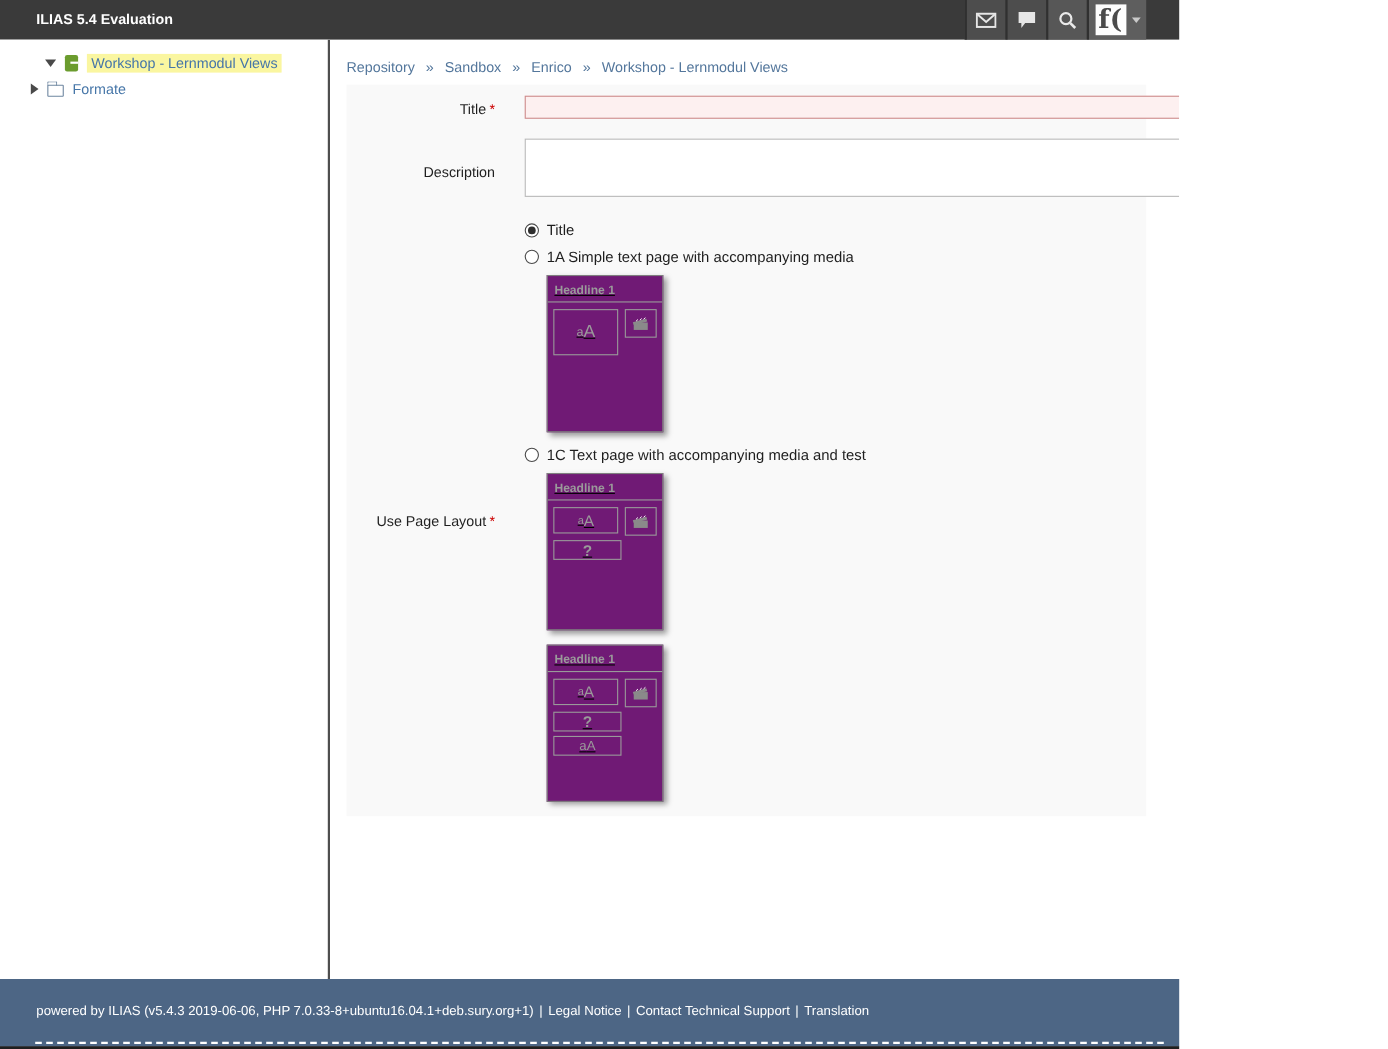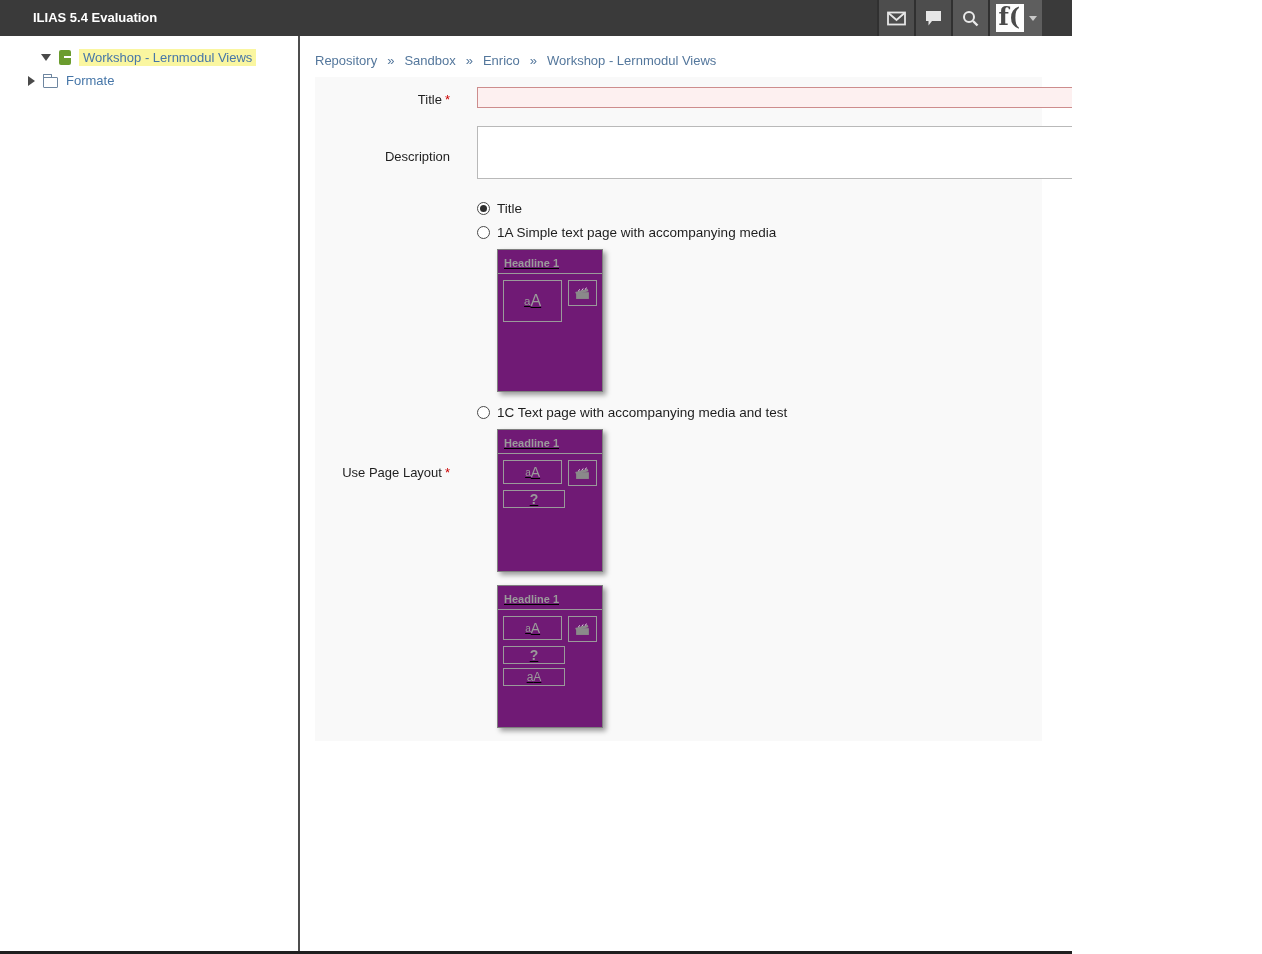--- a/index.html
+++ b/index.html
@@ -268,15 +268,19 @@
               </div>
             </div>
 
           </div>
         </div>
 
       </div>
     </div>
   </div>
 
+  <div class="footer">
+    <span>powered by ILIAS (v5.4.3 2019-06-06, PHP 7.0.33-8+ubuntu16.04.1+deb.sury.org+1)</span><span class="fsep">|</span><span class="flink">Legal Notice</span><span class="fsep">|</span><span class="flink">Contact Technical Support</span><span class="fsep">|</span><span class="flink">Translation</span>
+    <div class="footer-dashes"></div>
+  </div>
   <div class="bottom-strip"></div>
 
 </div>
 
 </body></html>

